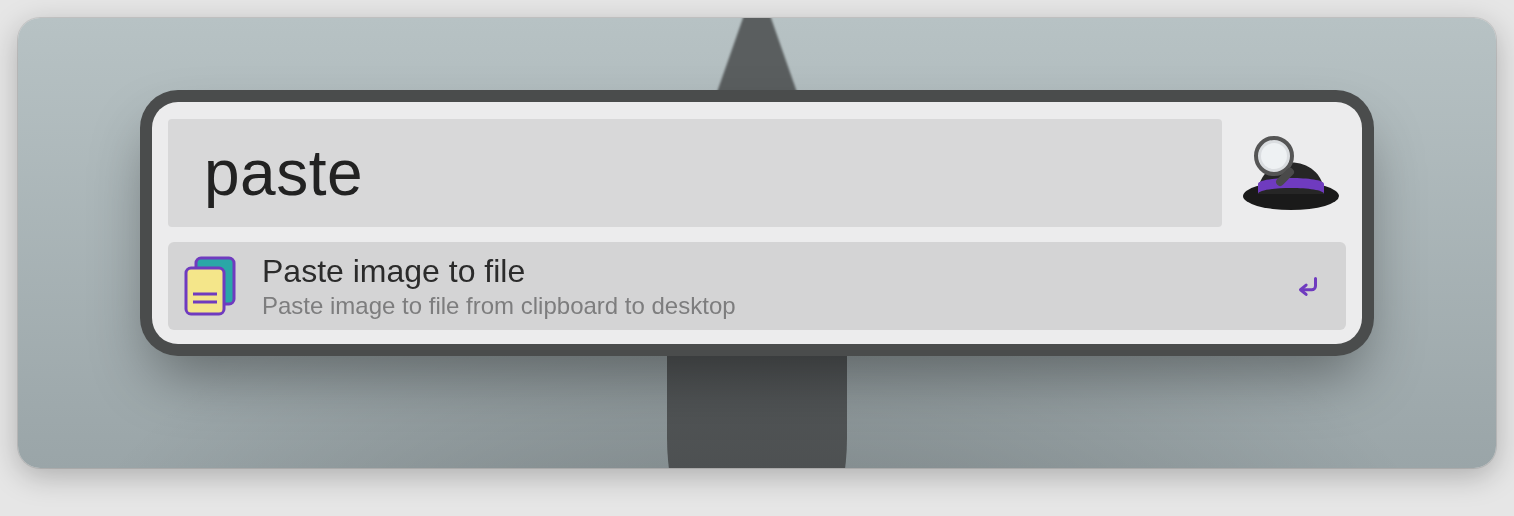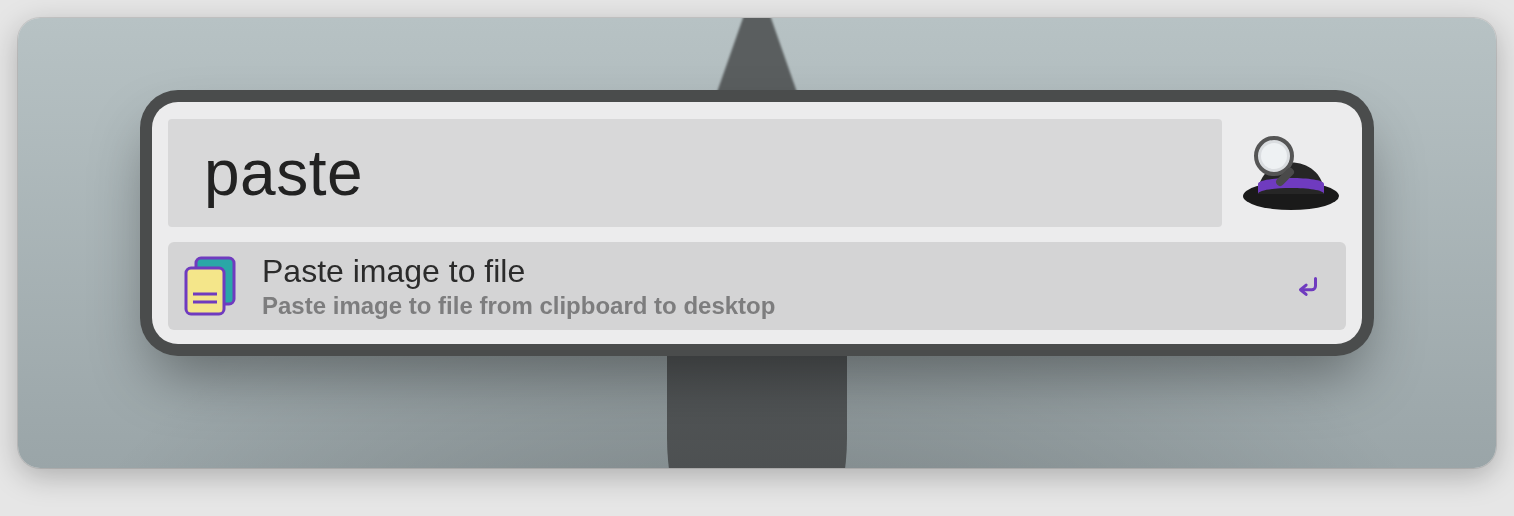--- a/index.html
+++ b/index.html
@@ -132,21 +132,20 @@
     line-height: 1.15;
   }
   .result-title {
     font-size: 32px;
     color: #2b2b2b;
   }
   .result-subtitle {
     font-size: 24px;
     color: #7d7d7e;
     margin-top: 2px;
-    font-weight: bold;
   }
   .result-action {
     width: 40px;
     display: flex;
     align-items: center;
     justify-content: center;
   }
 </style>
 </head>
 <body>

